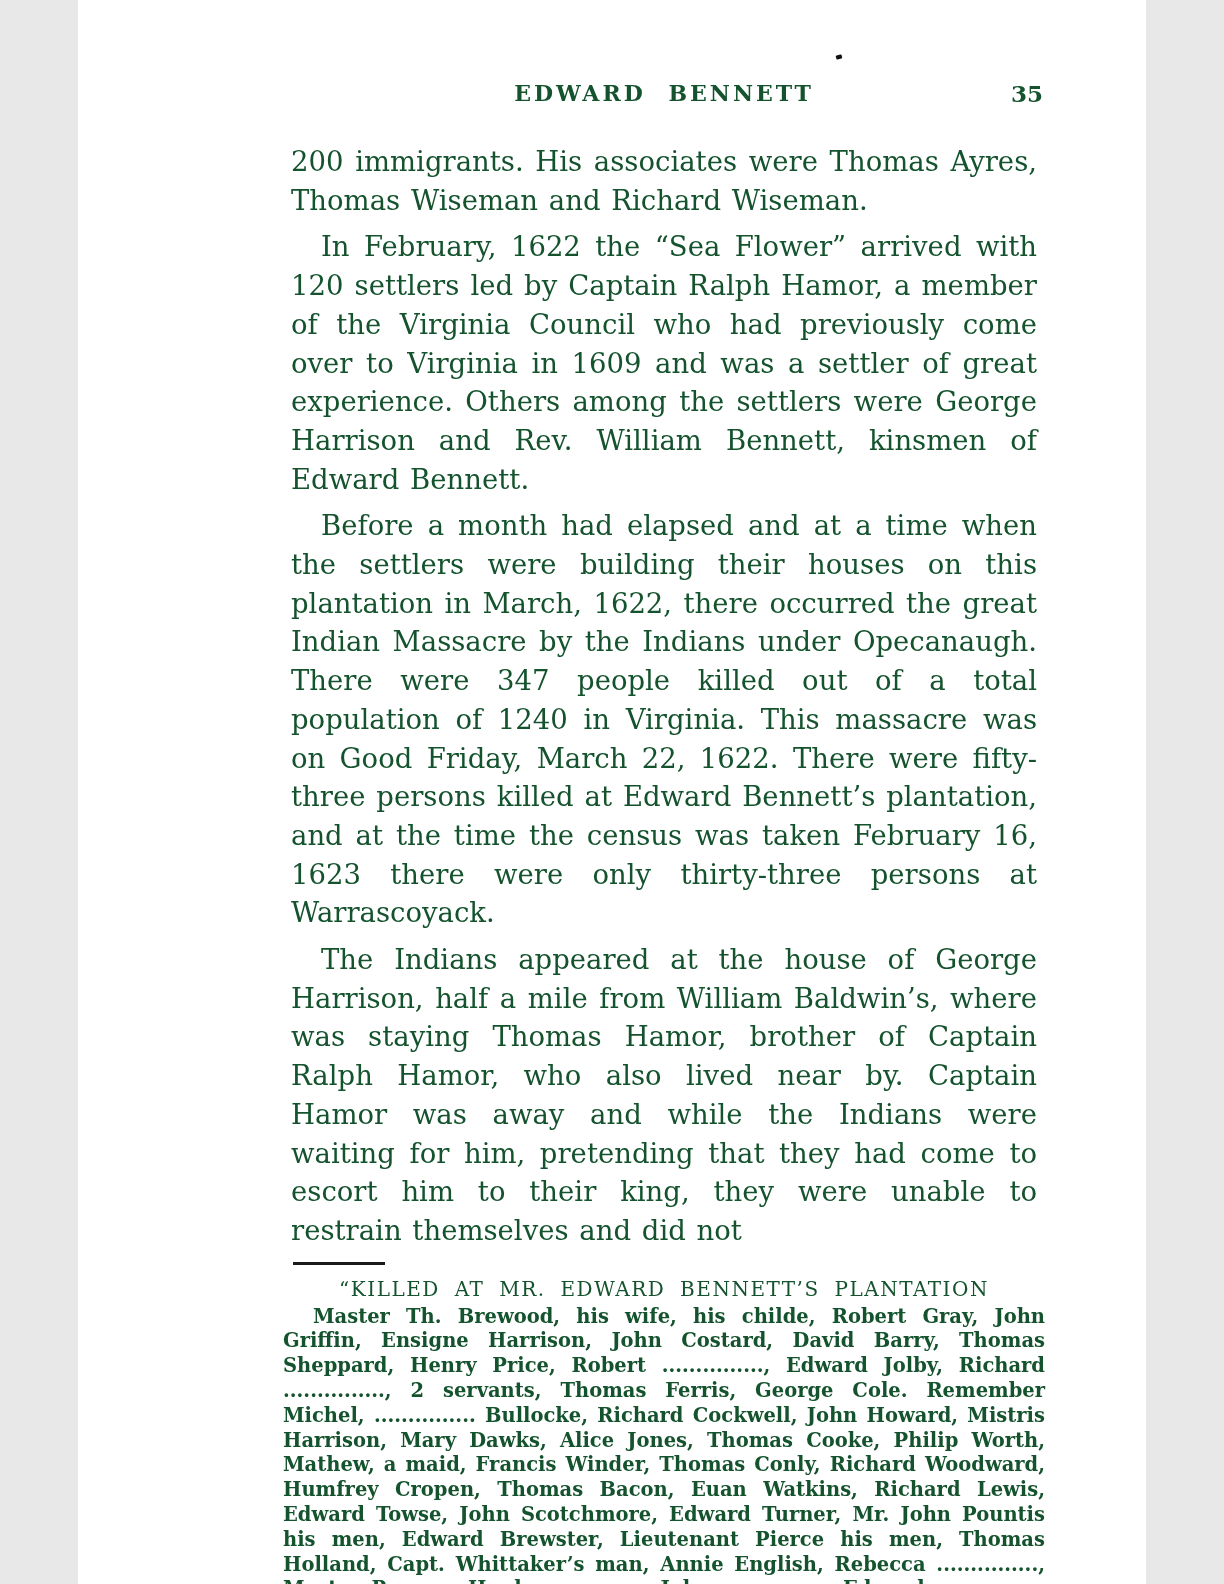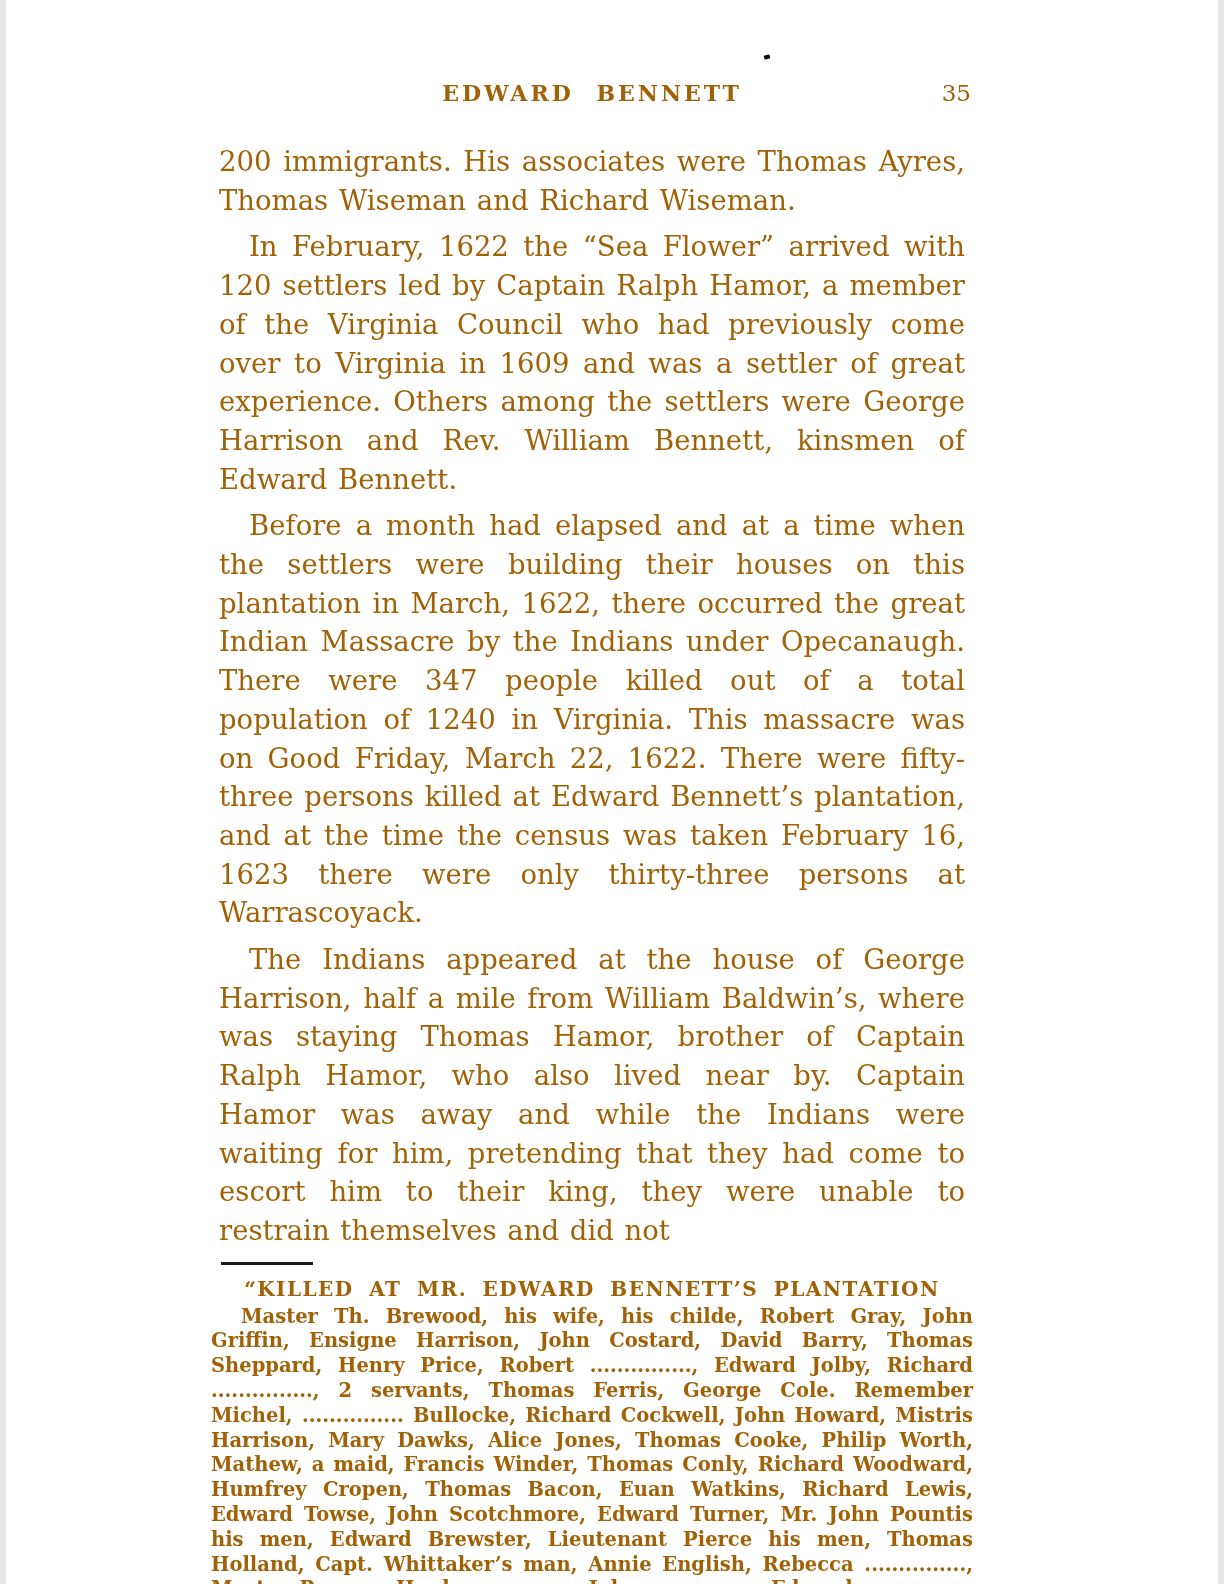--- a/index.html
+++ b/index.html
@@ -2,25 +2,25 @@
 <html><head>
 <meta charset="utf-8">
 <style>
   html, body {
     margin: 0;
     padding: 0;
     background: #e8e8e8;
   }
   .page {
     position: relative;
-    width: 1212px;
+    width: 1068px;
     height: 1584px;
     margin: 0 auto;
     background: #ffffff;
-    color: #a16207;
+    color: #14532d;
     font-family: "DejaVu Serif", "Liberation Serif", serif;
     overflow: hidden;
     box-sizing: border-box;
   }
   .text-column {
     position: absolute;
     left: 205px;
     top: 80px;
     width: 762px;
   }
@@ -37,21 +37,21 @@
     font-weight: bold;
     font-size: 22px;
     letter-spacing: 3px;
     word-spacing: 12px;
     white-space: nowrap;
   }
   .page-number {
     position: absolute;
     right: 2px;
     top: 0;
-    font-weight: normal;
+    font-weight: bold;
     font-size: 23px;
   }
   .body-text p {
     margin: 8px;
     font-size: 27.5px;
     line-height: 38.7px;
     text-align: justify;
     text-justify: inter-word;
     word-spacing: 2px;
   }
@@ -61,21 +61,21 @@
   .footnote {
     margin-top: 12px;
   }
   .footnote-rule {
     width: 92px;
     height: 0;
     border-top: 3px solid #1a1a1a;
     margin: 0 0 12px 10px;
   }
   .footnote-title {
-    font-weight: bold;
+    font-weight: normal;
     font-size: 20px;
     letter-spacing: 1.5px;
     word-spacing: 7px;
     text-align: center;
     margin: 0 0 4px 0;
     white-space: nowrap;
   }
   .footnote-body {
     margin: 0;
     font-weight: bold;

